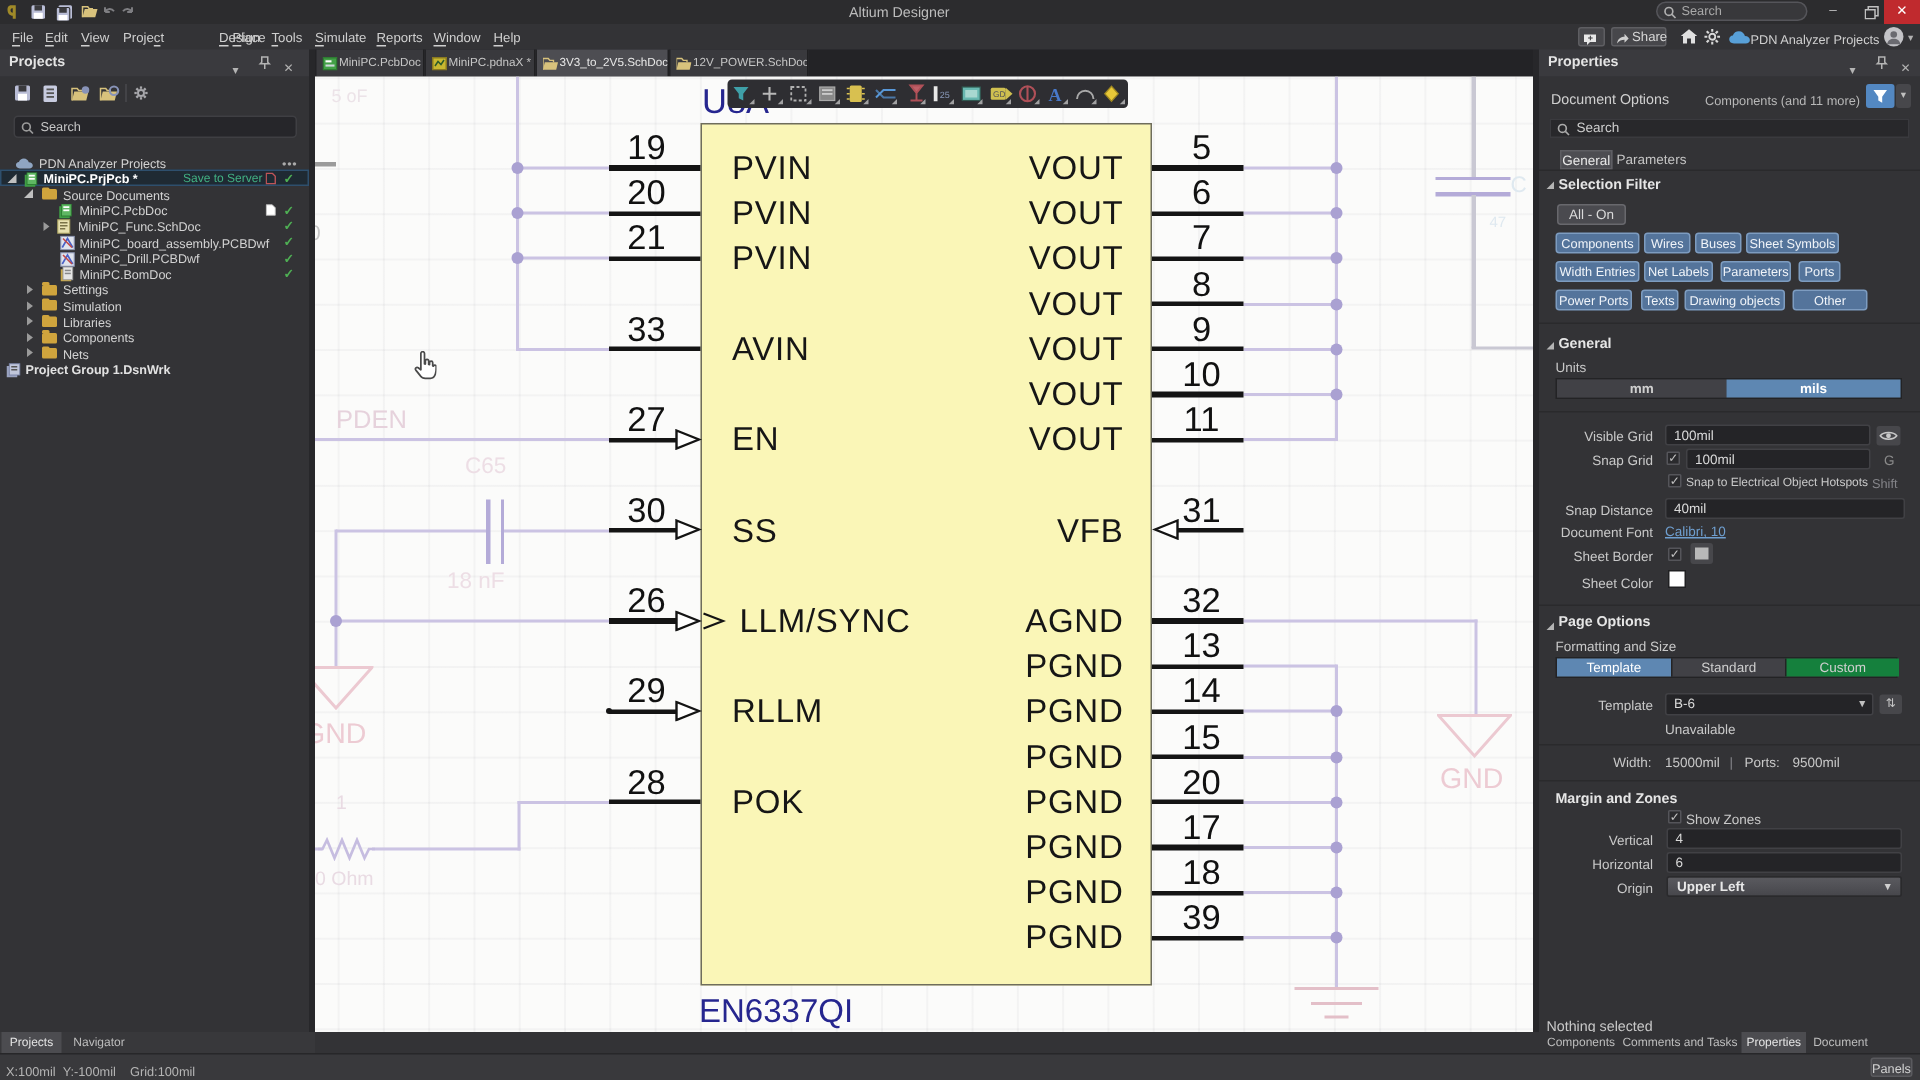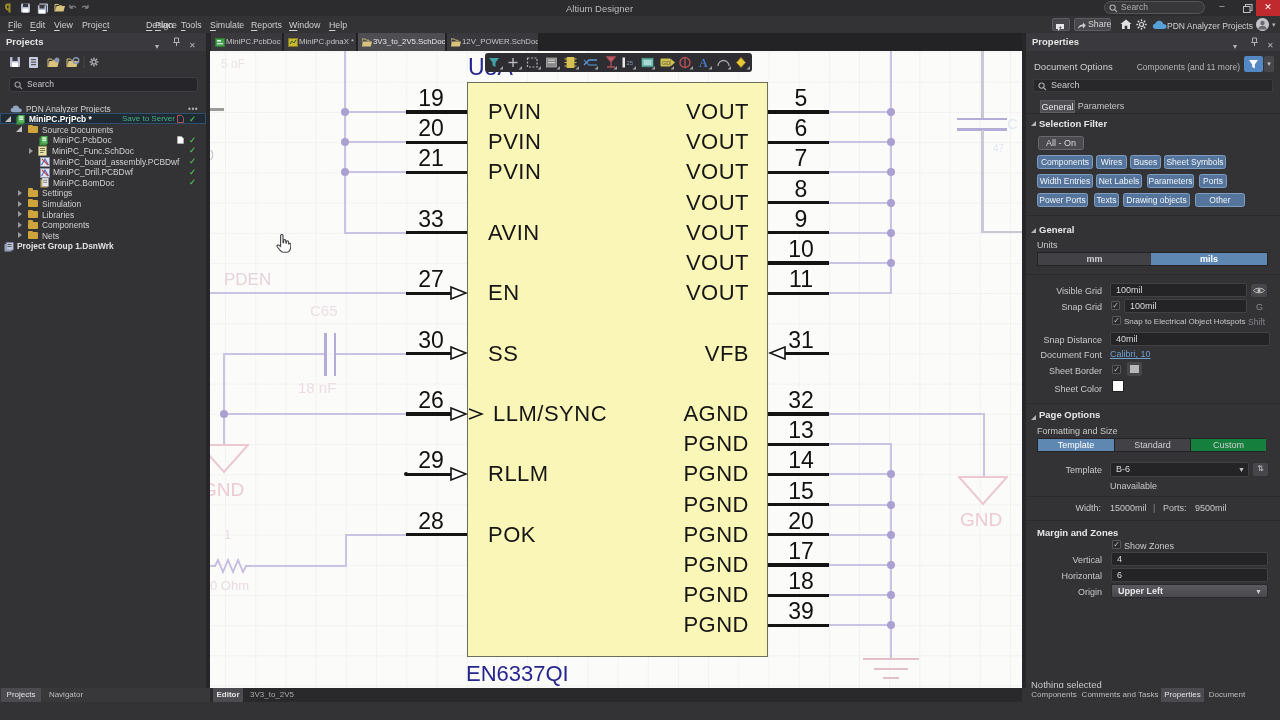--- a/index.html
+++ b/index.html
@@ -725,23 +725,24 @@
        background:linear-gradient(#5a5a5f,#47474c); border:1px solid #2a2a2c; color:#e8e8e8;
        line-height:13px; padding-left:6px; font-weight:bold;">Upper Left
       <span class="abs" style="left:143px; top:0px; color:#d0d0d0; font-size:7px;">▼</span></div>
     <div class="abs" style="left:5px; top:628px; color:#c9c9c9; font-size:9.5px;">Nothing selected</div>
   </div>
 
   <div class="abs" id="btabs-left">
     <div class="btab active" style="left:1px; width:40px;">Projects</div>
     <div class="btab" style="left:42px; width:48px;">Navigator</div>
   </div>
-  <div class="abs" id="btabs-mid">
-    <div class="btab active" style="left:3px; width:30px; font-weight:bold;">Editor</div>
-    <div class="btab" style="left:34px; width:56px; color:#a8a8a8;">3V3_to_2V5</div>
-  </div>
   <div class="abs" id="btabs-right">
     <div class="btab" style="left:7px; width:50px;">Components</div>
     <div class="btab" style="left:58px; width:80px;">Comments and Tasks</div>
     <div class="btab active" style="left:139px; width:43px;">Properties</div>
     <div class="btab" style="left:183px; width:44px;">Document</div>
   </div>
+  <div class="abs" id="statusbar">
+    <span class="abs" style="left:4px; top:6px;">X:100mil &nbsp;Y:-100mil &nbsp;&nbsp; Grid:100mil</span>
+    <div class="abs" style="left:1247px; top:2px; width:28px; height:13px; background:#47474b;
+      border:1px solid #5a5a5e; border-radius:2px; text-align:center; line-height:12px; color:#d2d2d2;">Panels</div>
+  </div>
 </div>
 
 </body></html>

